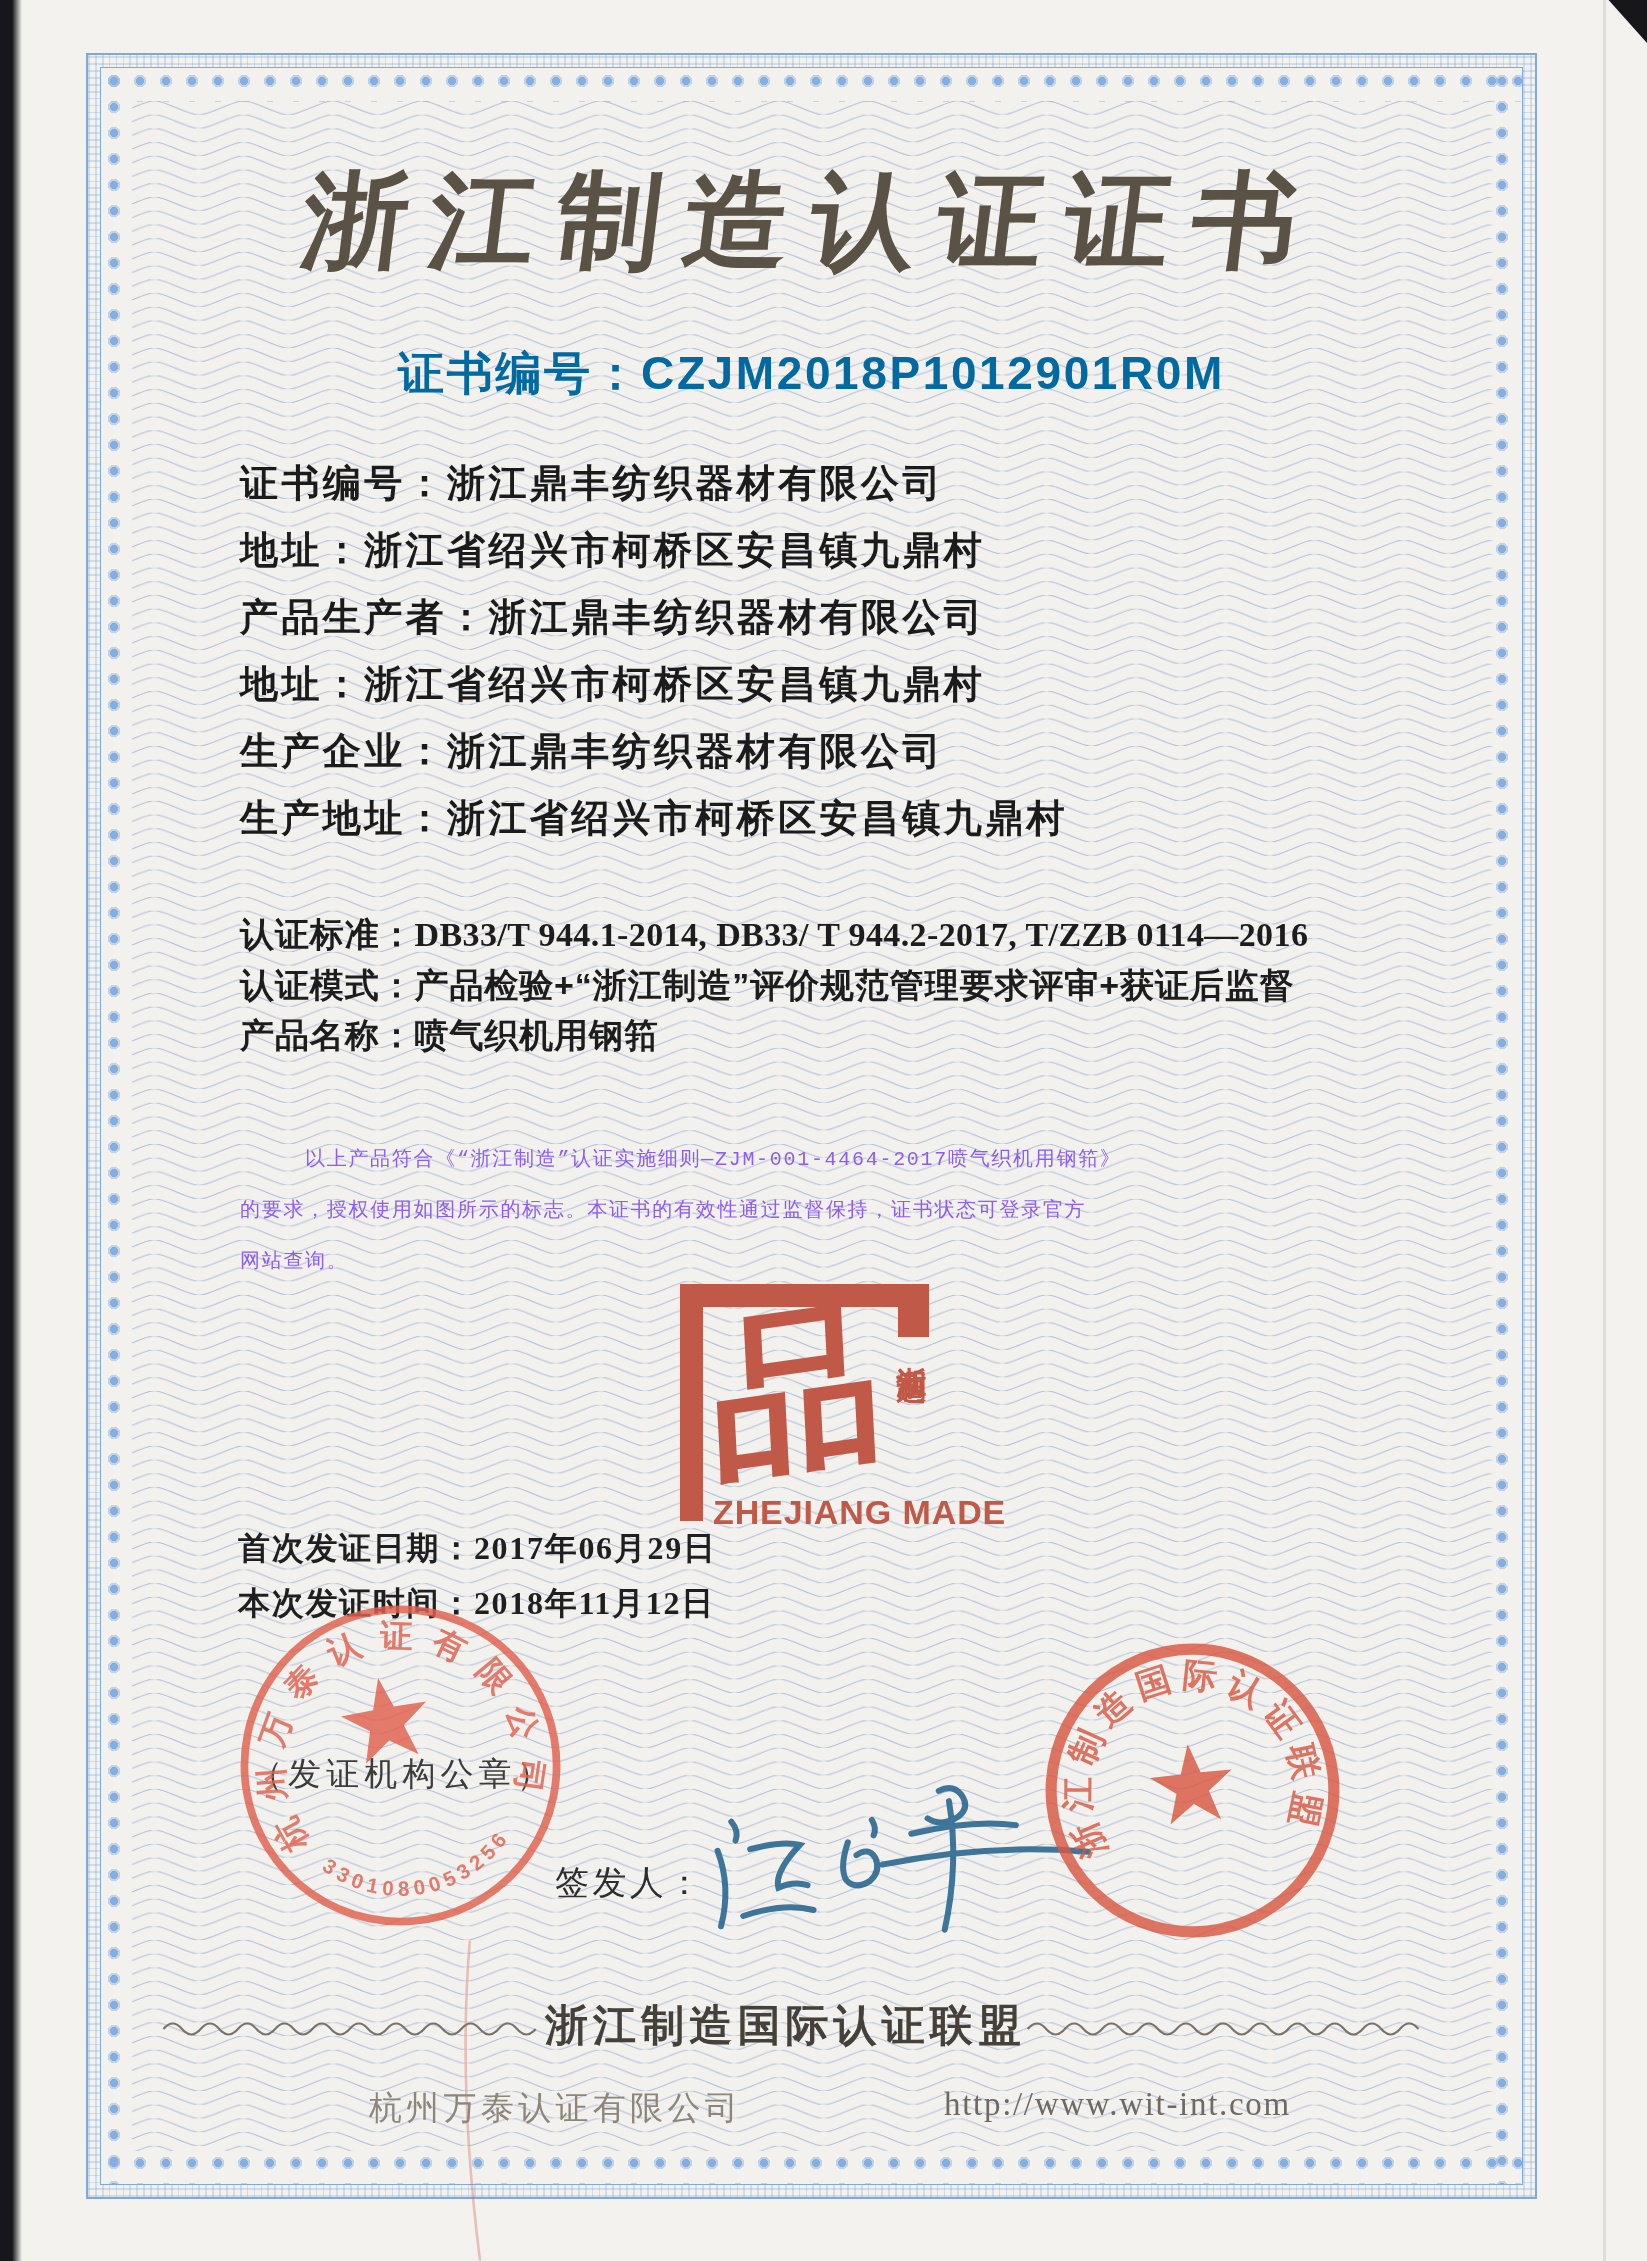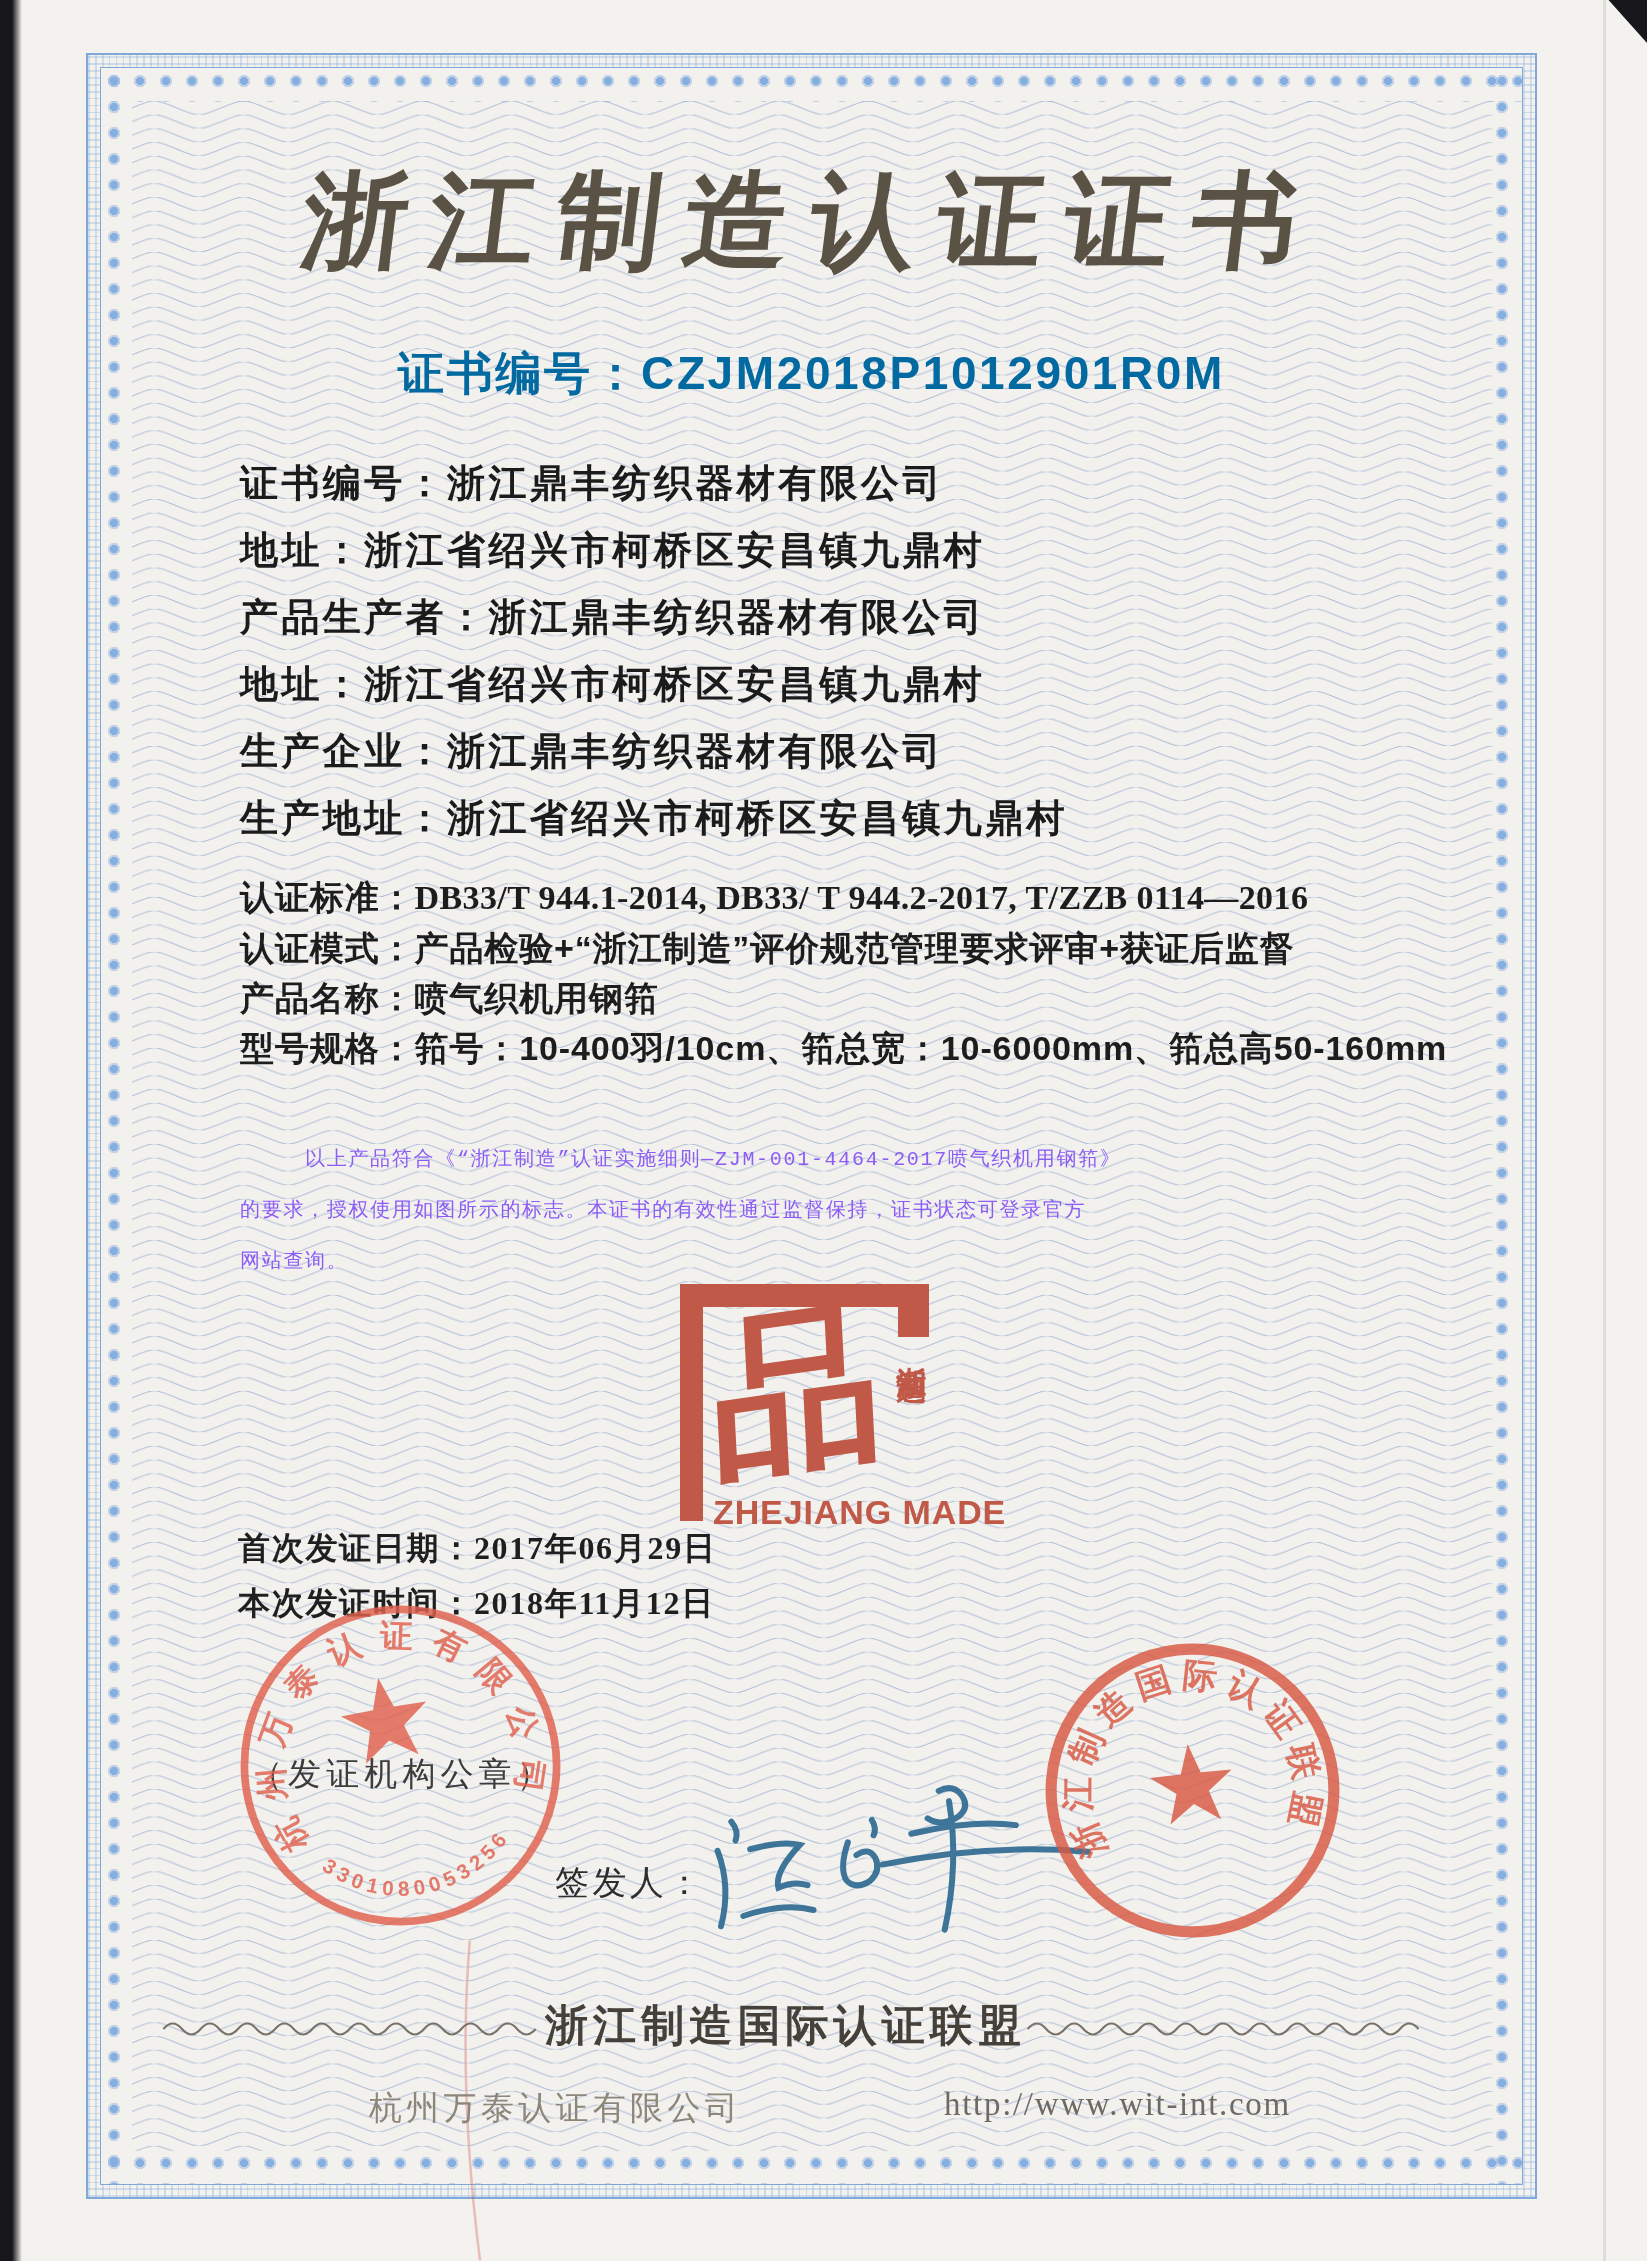--- a/index.html
+++ b/index.html
@@ -31,21 +31,21 @@
   .band.right{right:0;top:0;bottom:0;width:33px;}
   .waves{position:absolute;left:31px;top:33px;right:31px;bottom:33px;}
 
   
   .abs{position:absolute;z-index:5;}
   .title{left:86px;width:1451px;top:168px;text-align:center;font-size:105px;font-weight:bold;
       color:#5a5245;letter-spacing:22px;font-family:"DejaVu Serif",serif;transform:skewX(-7deg);line-height:1;}
   .certno{left:86px;width:1451px;top:350px;text-align:center;font-size:46px;font-weight:bold;
       color:#0369a1;letter-spacing:2.6px;line-height:1;}
   .info{left:240px;top:450px;font-size:38px;font-weight:bold;color:#1b1b1b;line-height:67px;letter-spacing:3.4px;}
-  .specs{left:240px;top:872px;font-size:34px;font-weight:bold;color:#1d1d1d;line-height:50px;letter-spacing:0.9px;}
+  .specs{left:240px;top:909px;font-size:34px;font-weight:bold;color:#1d1d1d;line-height:50px;letter-spacing:0.9px;}
   .specs .serifv{font-family:"Liberation Serif",serif;font-weight:600;letter-spacing:0.4px;}
   .statement{left:240px;top:1134px;width:1227px;font-size:20px;line-height:51px;color:#8b5cf6;
       font-family:Liberation Mono, monospace;letter-spacing:1.7px;}
   .statement .indent{text-indent:65px;}
 
   
   .logo{left:680px;top:1284px;width:249px;height:242px;}
   .logo .bar-top{position:absolute;left:0;top:0;right:0;height:23px;background:#c05948;}
   .logo .bar-left{position:absolute;left:0;top:0;width:23px;height:237px;background:#c05948;}
   .logo .bar-right{position:absolute;right:0;top:0;width:31px;height:53px;background:#c05948;}
@@ -105,21 +105,20 @@
     <div><span>产品生产者：</span><span>浙江鼎丰纺织器材有限公司</span></div>
     <div><span>地址：</span><span>浙江省绍兴市柯桥区安昌镇九鼎村</span></div>
     <div><span>生产企业：</span><span>浙江鼎丰纺织器材有限公司</span></div>
     <div><span>生产地址：</span><span>浙江省绍兴市柯桥区安昌镇九鼎村</span></div>
   </div>
 
   <div class="abs specs">
     <div><span>认证标准：</span><span class="serifv">DB33/T 944.1-2014, DB33/ T 944.2-2017, T/ZZB 0114—2016</span></div>
     <div><span>认证模式：</span><span>产品检验+“浙江制造”评价规范管理要求评审+获证后监督</span></div>
     <div><span>产品名称：</span><span>喷气织机用钢筘</span></div>
-    <div><span>型号规格：</span><span>筘号：10-400羽/10cm、筘总宽：10-6000mm、筘总高50-160mm</span></div>
   </div>
 
   <div class="abs statement">
     <div class="indent">以上产品符合《“浙江制造”认证实施细则—ZJM-001-4464-2017喷气织机用钢筘》</div>
     <div>的要求，授权使用如图所示的标志。本证书的有效性通过监督保持，证书状态可登录官方</div>
     <div>网站查询。</div>
   </div>
 
   <div class="abs logo">
     <div class="bar-top"></div>

